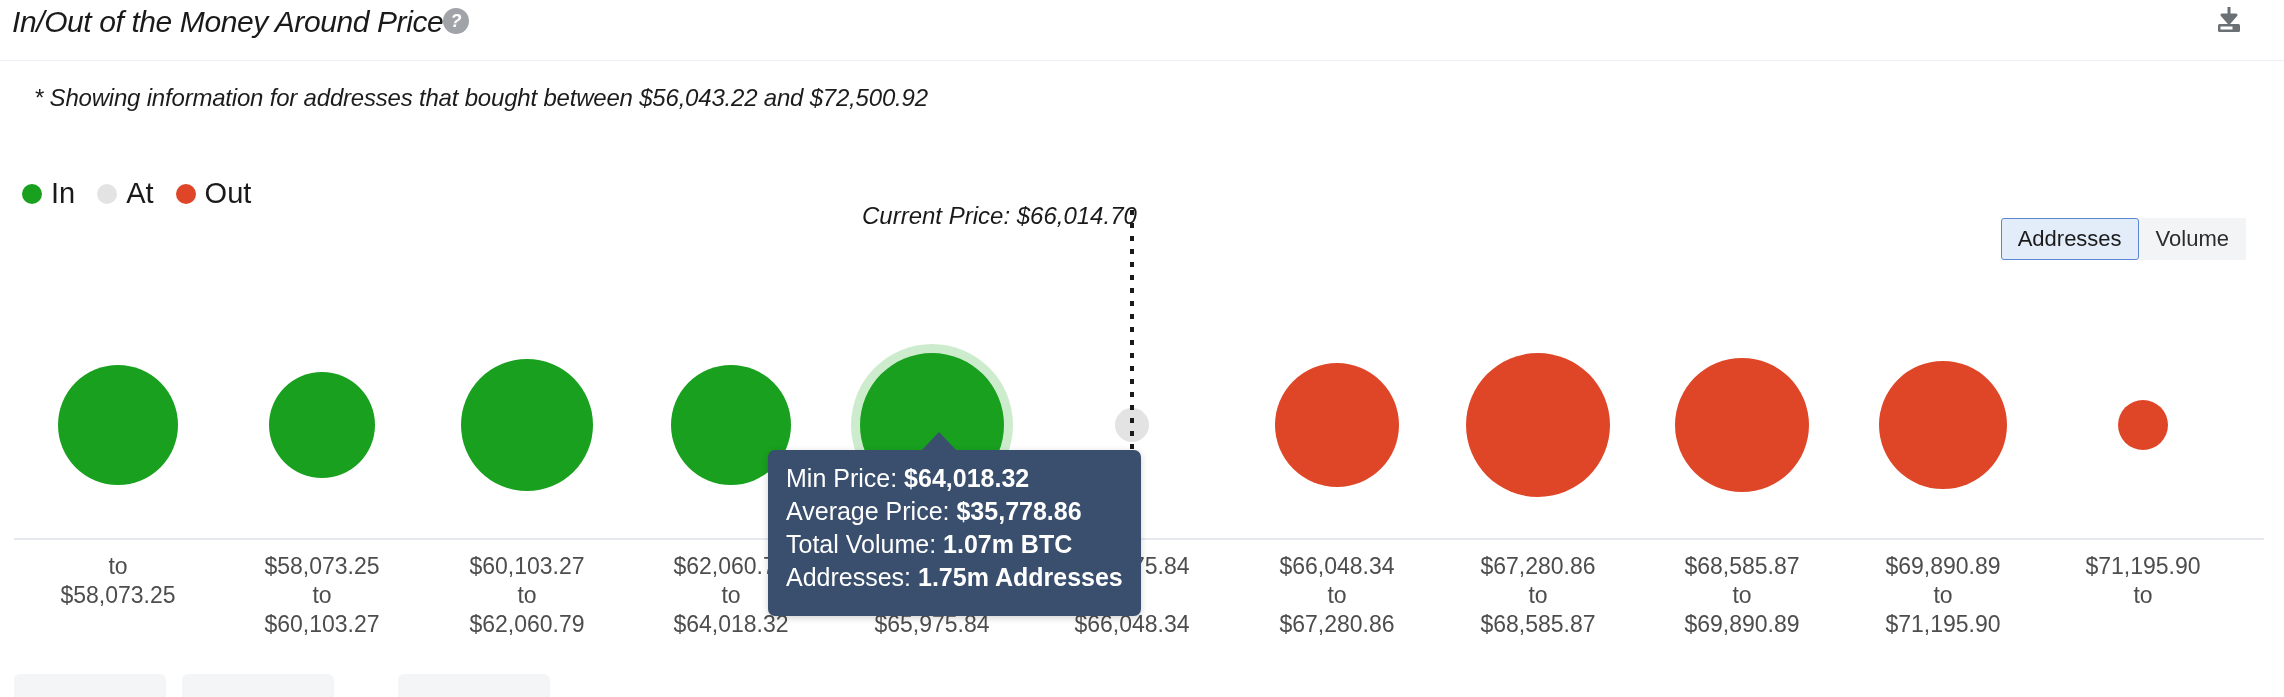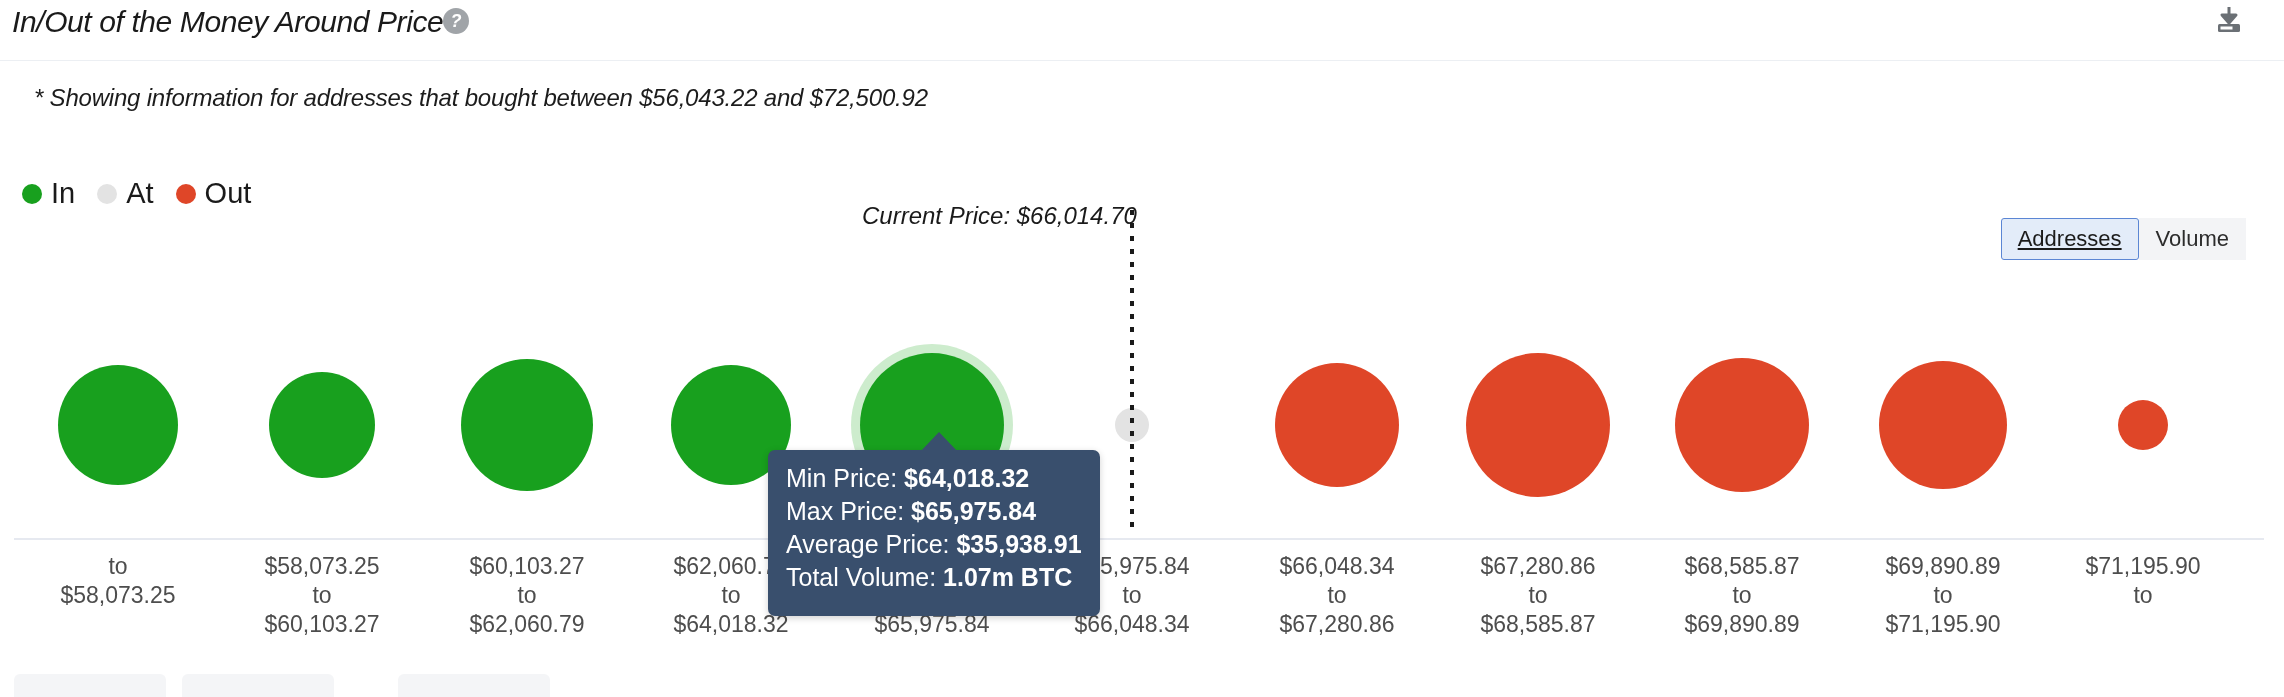--- a/index.html
+++ b/index.html
@@ -59,21 +59,20 @@
   }
   .toggle-btn {
     font-size: 22px; font-family: "Liberation Sans", sans-serif;
     padding: 0 16px; display: flex; align-items: center; justify-content: center;
     cursor: pointer; border: 1px solid transparent; background: #f3f4f6;
     color: #2c2c2c;
   }
   .toggle-btn.selected {
     background: #e3ecf9; border: 1px solid #5b86d4; color: #1b1b1b;
     border-radius: 3px;
-    text-decoration: underline;
   }
 
   
   .chart-area { position: absolute; left: 0; top: 250px; width: 2284px; height: 290px; }
   .axis-line {
     position: absolute; left: 14px; top: 538px; width: 2250px; height: 2px;
     background: #e6e9f0;
   }
   .watermark {
     position: absolute; left: 1035px; top: 430px;
@@ -244,27 +243,27 @@
         <div>to</div>
       </div>
     </div>
 
   <div class="tooltip-arrow"></div>
   <div class="tooltip">
     <div class="tooltip-row">
       <span>Min Price: </span><span class="v">$64,018.32</span>
     </div>
     <div class="tooltip-row">
-      <span>Max Price: </span><span class="v">$65,975.84</span>
-    </div>
-    <div class="tooltip-row">
-      <span>Average Price: </span><span class="v">$35,938.91</span>
+      <span>Average Price: </span><span class="v">$35,778.86</span>
     </div>
     <div class="tooltip-row">
       <span>Total Volume: </span><span class="v">1.07m BTC</span>
+    </div>
+    <div class="tooltip-row">
+      <span>Addresses: </span><span class="v">1.75m Addresses</span>
     </div>
   </div>
 
   <div class="bottom-strip">
     <div class="bottom-chip" style="left:14px; width:152px;"></div>
     <div class="bottom-chip" style="left:182px; width:152px;"></div>
     <div class="bottom-chip" style="left:398px; width:152px;"></div>
   </div>
 
 </div>

